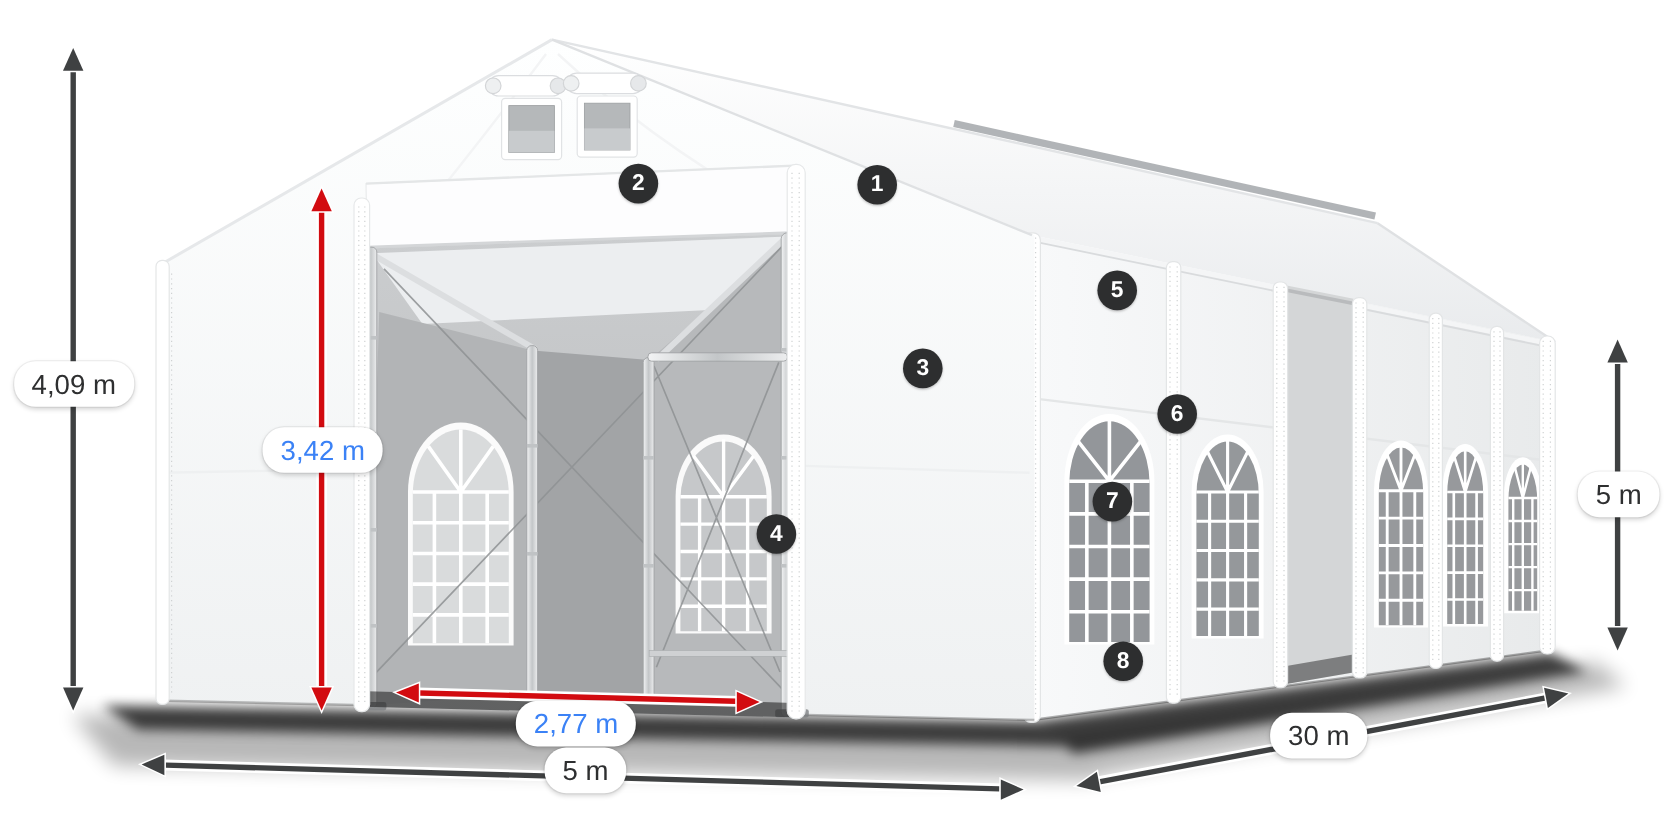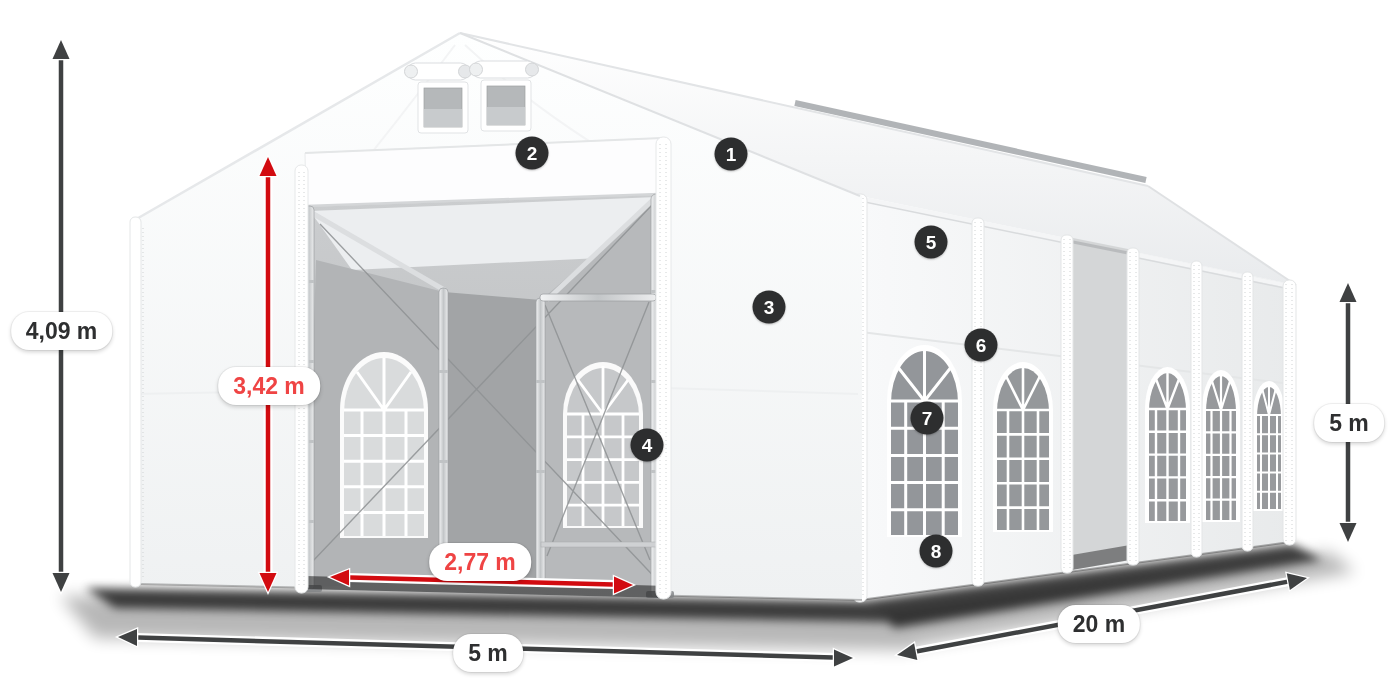--- a/index.html
+++ b/index.html
@@ -1,23 +1,23 @@
 <!DOCTYPE html>
 <html><head>
 <meta charset="utf-8">
 <style>
   html,body{margin:0;padding:0;background:#ffffff;}
   #stage{position:relative;width:1400px;height:700px;overflow:hidden;background:#ffffff;
          font-family:"Liberation Sans",sans-serif;}
   #stage svg{position:absolute;left:0;top:0;}
   .pill{position:absolute;transform:translate(-50%,-50%);background:#fff;border-radius:18px;
-        padding:2px 15px;font-weight:700;font-size:23px;line-height:34px;color:#2e2f30;
+        padding:2px 15px;font-weight:400;font-size:23px;line-height:34px;color:#2e2f30;
         white-space:nowrap;box-shadow:0 0 0 1px rgba(0,0,0,0.05),0 2px 4px rgba(0,0,0,0.18);
-        z-index:5;margin-top:11px;}
-  .pill.red{color:#ef4444;}
+        z-index:5;}
+  .pill.red{color:#3b82f6;}
   .badge{position:absolute;transform:translate(-50%,-50%);width:33px;height:33px;border-radius:50%;
          background:#2d2e2f;color:#fff;font-weight:700;font-size:19px;line-height:33px;
          text-align:center;z-index:6;box-shadow:0 1px 2px rgba(0,0,0,0.25);}
 </style>
 </head>
 <body>
 
 <div id="stage">
 
 <svg width="1400" height="700" viewBox="0 0 1400 700">
@@ -252,23 +252,23 @@
   <g>
     <line x1="1348" y1="300" x2="1348" y2="525" stroke="#fff" stroke-width="9"></line>
     <line x1="1348" y1="303" x2="1348" y2="522" stroke="#3f4142" stroke-width="4.5"></line>
     <polygon points="1348,283 1356.5,302 1339.5,302" fill="#3f4142" stroke="#fff" stroke-width="2.5" paint-order="stroke"></polygon>
     <polygon points="1348,542 1356.5,523 1339.5,523" fill="#3f4142" stroke="#fff" stroke-width="2.5" paint-order="stroke"></polygon>
   </g>
 </svg>
 
 <div class="pill" style="left:61.5px;top:320px;">4,09 m</div>
 <div class="pill red" style="left:269px;top:375px;">3,42 m</div>
-<div class="pill red" style="left:480px;top:551px;">2,77 m</div>
+<div class="pill red" style="left:480px;top:603px;">2,77 m</div>
 <div class="pill" style="left:488px;top:642px;">5 m</div>
-<div class="pill" style="left:1099px;top:613px;">20 m</div>
+<div class="pill" style="left:1099px;top:613px;">30 m</div>
 <div class="pill" style="left:1349px;top:412px;">5 m</div>
 
 <div class="badge" style="left:731px;top:154px;">1</div>
 <div class="badge" style="left:532px;top:153px;">2</div>
 <div class="badge" style="left:769px;top:307px;">3</div>
 <div class="badge" style="left:647px;top:445px;">4</div>
 <div class="badge" style="left:931px;top:242px;">5</div>
 <div class="badge" style="left:981px;top:345px;">6</div>
 <div class="badge" style="left:927px;top:418px;">7</div>
 <div class="badge" style="left:936px;top:551px;">8</div>

